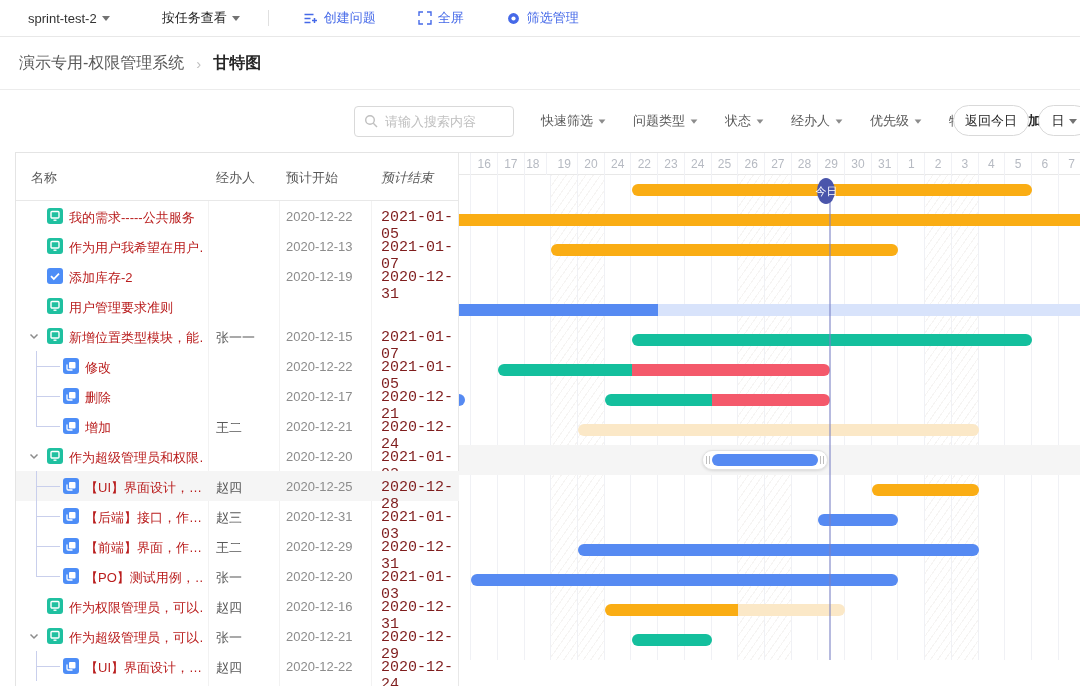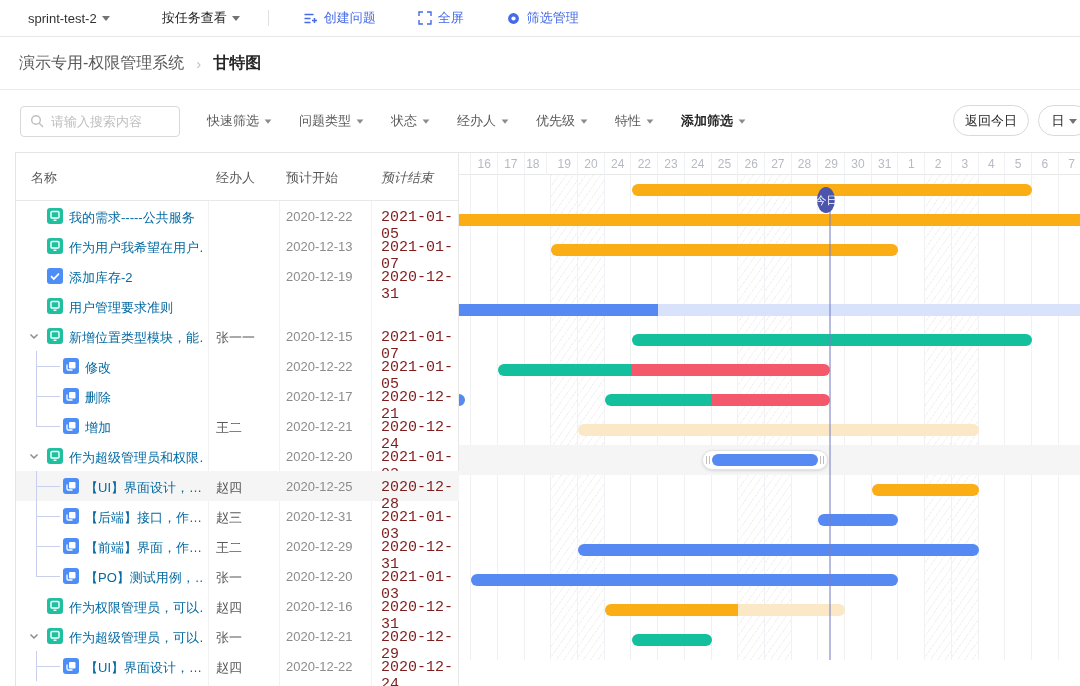--- a/index.html
+++ b/index.html
@@ -20,21 +20,21 @@
   .tb-link + .tb-link { margin-left:42px; }
   .ic { display:inline-flex; }
 
   
   .crumbbar { height:53px; border-bottom:1px solid #ececec; display:flex; align-items:center; }
   .crumb-a { margin-left:19px; font-size:16px; color:#595959; cursor:pointer; }
   .crumb-sep { margin:0 12px; font-size:15px; color:#bfbfbf; }
   .crumb-b { font-size:16px; font-weight:bold; color:#262626; }
 
   
-  .filterbar { position:relative; height:62px; display:flex; align-items:center; }
+  .filterbar { position:relative; height:62px; display:flex; align-items:center;justify-content:flex-end; }
   .search { position:relative; margin-left:20px; width:160px; height:31px;
     border:1px solid #d9d9d9; border-radius:4px; display:flex; align-items:center; background:#fff; }
   .search input { border:0; outline:none; width:118px; font-size:13px; color:#595959;
     font-family:inherit; background:transparent; }
   .search input::placeholder { color:#bfbfbf; }
   .search .ic { margin:0 7px 0 9px; }
   .fdrop { display:flex; align-items:center; gap:5px; font-size:13px; color:#595959;
     margin-left:27px; cursor:pointer; white-space:nowrap; }
   .fdrop .caret { border-top-color:#8c8c8c; transform:scale(.85); }
   .fdrop.add { color:#262626; font-weight:bold; }
@@ -51,21 +51,21 @@
   .lpanel { width:443px; border-right:1px solid #e8e8e8; position:relative; flex:none; }
   .lhead { height:48px; border-bottom:1px solid #e8e8e8; position:relative; font-size:13px; color:#595959; }
   .lhead span { position:absolute; top:16px; }
   .lh-name{left:15px;} .lh-assignee{left:200px;} .lh-start{left:270px;} .lh-end{left:365px;font-style:italic;}
   .lbody { position:relative; height:485px; }
   .colline { position:absolute; top:0; bottom:0; width:1px; background:#f2f2f2; }
   .lrow { position:absolute; left:0; width:443px; height:30px; }
   .lrow.sel { background:#f5f5f5; }
   .lrow .chev { position:absolute; left:10px; top:7px; width:16px; height:16px; cursor:pointer; }
   .lrow .ricon { position:absolute; top:7px; width:16px; height:16px; }
-  .lrow .rname { position:absolute; top:8px; font-size:13px; color:#0369a1; white-space:nowrap;
+  .lrow .rname { position:absolute; top:8px; font-size:13px; color:#b91c1c; white-space:nowrap;
     overflow:hidden; cursor:pointer; }
   .lrow .rassignee { position:absolute; left:200px; top:8px; font-size:13px; color:#595959; white-space:nowrap; }
   .lrow .rstart { position:absolute; left:270px; top:8px; font-size:13px; color:#8c8c8c; }
   .lrow .rend { position:absolute; left:365px; top:8px; font-size:15px; color:#7f1d1d;font-family:Liberation Mono, monospace; }
   .tv { position:absolute; left:20px; width:1px; background:#c9cfec; }
   .th { position:absolute; left:20px; width:24px; height:1px; top:15px; background:#c9cfec; }
 
   
   .chart { position:relative; width:622px; flex:none; overflow:hidden; }
   .mrow { position:relative; height:26px; border-bottom:1px solid #ececec; }
@@ -74,21 +74,21 @@
   .mcell + .mcell { border-left:1px solid #e8e8e8; }
   .drow { position:relative; height:22px; border-bottom:1px solid #e8e8e8; }
   .dcell { position:absolute; top:0; height:22px; border-right:1px solid #f0f1f5;
     font-size:12px; color:#b6bac2; text-align:center; padding-top:4px; }
   .cbody { position:relative; height:485px; }
   .gcol { position:absolute; top:0; bottom:0; border-right:1px solid #f0f1f5; }
   .gcol.wkend { background:repeating-linear-gradient(125deg, rgba(140,120,100,0.08) 0 1px, transparent 1px 6px); }
   .grow-sel { position:absolute; left:0; right:0; height:30px; background:#f5f5f5; }
   .bar { position:absolute; height:12px; z-index:2; }
   .todayline { position:absolute; width:2px; top:14px; bottom:0; background:rgba(122,130,196,0.55); z-index:3; }
-  .todaybadge { position:absolute; top:12px; width:18px; height:26px; border-radius:50%;
+  .todaybadge { position:absolute; top:3px; width:18px; height:26px; border-radius:50%;
     background:#4a55ab; color:#fff; font-size:11px; display:flex; align-items:center;
     justify-content:center; z-index:4; white-space:nowrap; }
   .selwrap { position:absolute; height:20px; top:5px; background:#fff; border:1px solid #e3e3e3;
     border-radius:10px; box-shadow:0 1px 3px rgba(0,0,0,0.12); z-index:2;
     display:flex; align-items:center; justify-content:space-between; padding:0 3px; }
   .hgrip { display:flex; gap:2px; }
   .hgrip i { display:block; width:1px; height:8px; background:#bfbfbf; }
 </style>
 </head>
 <body>

